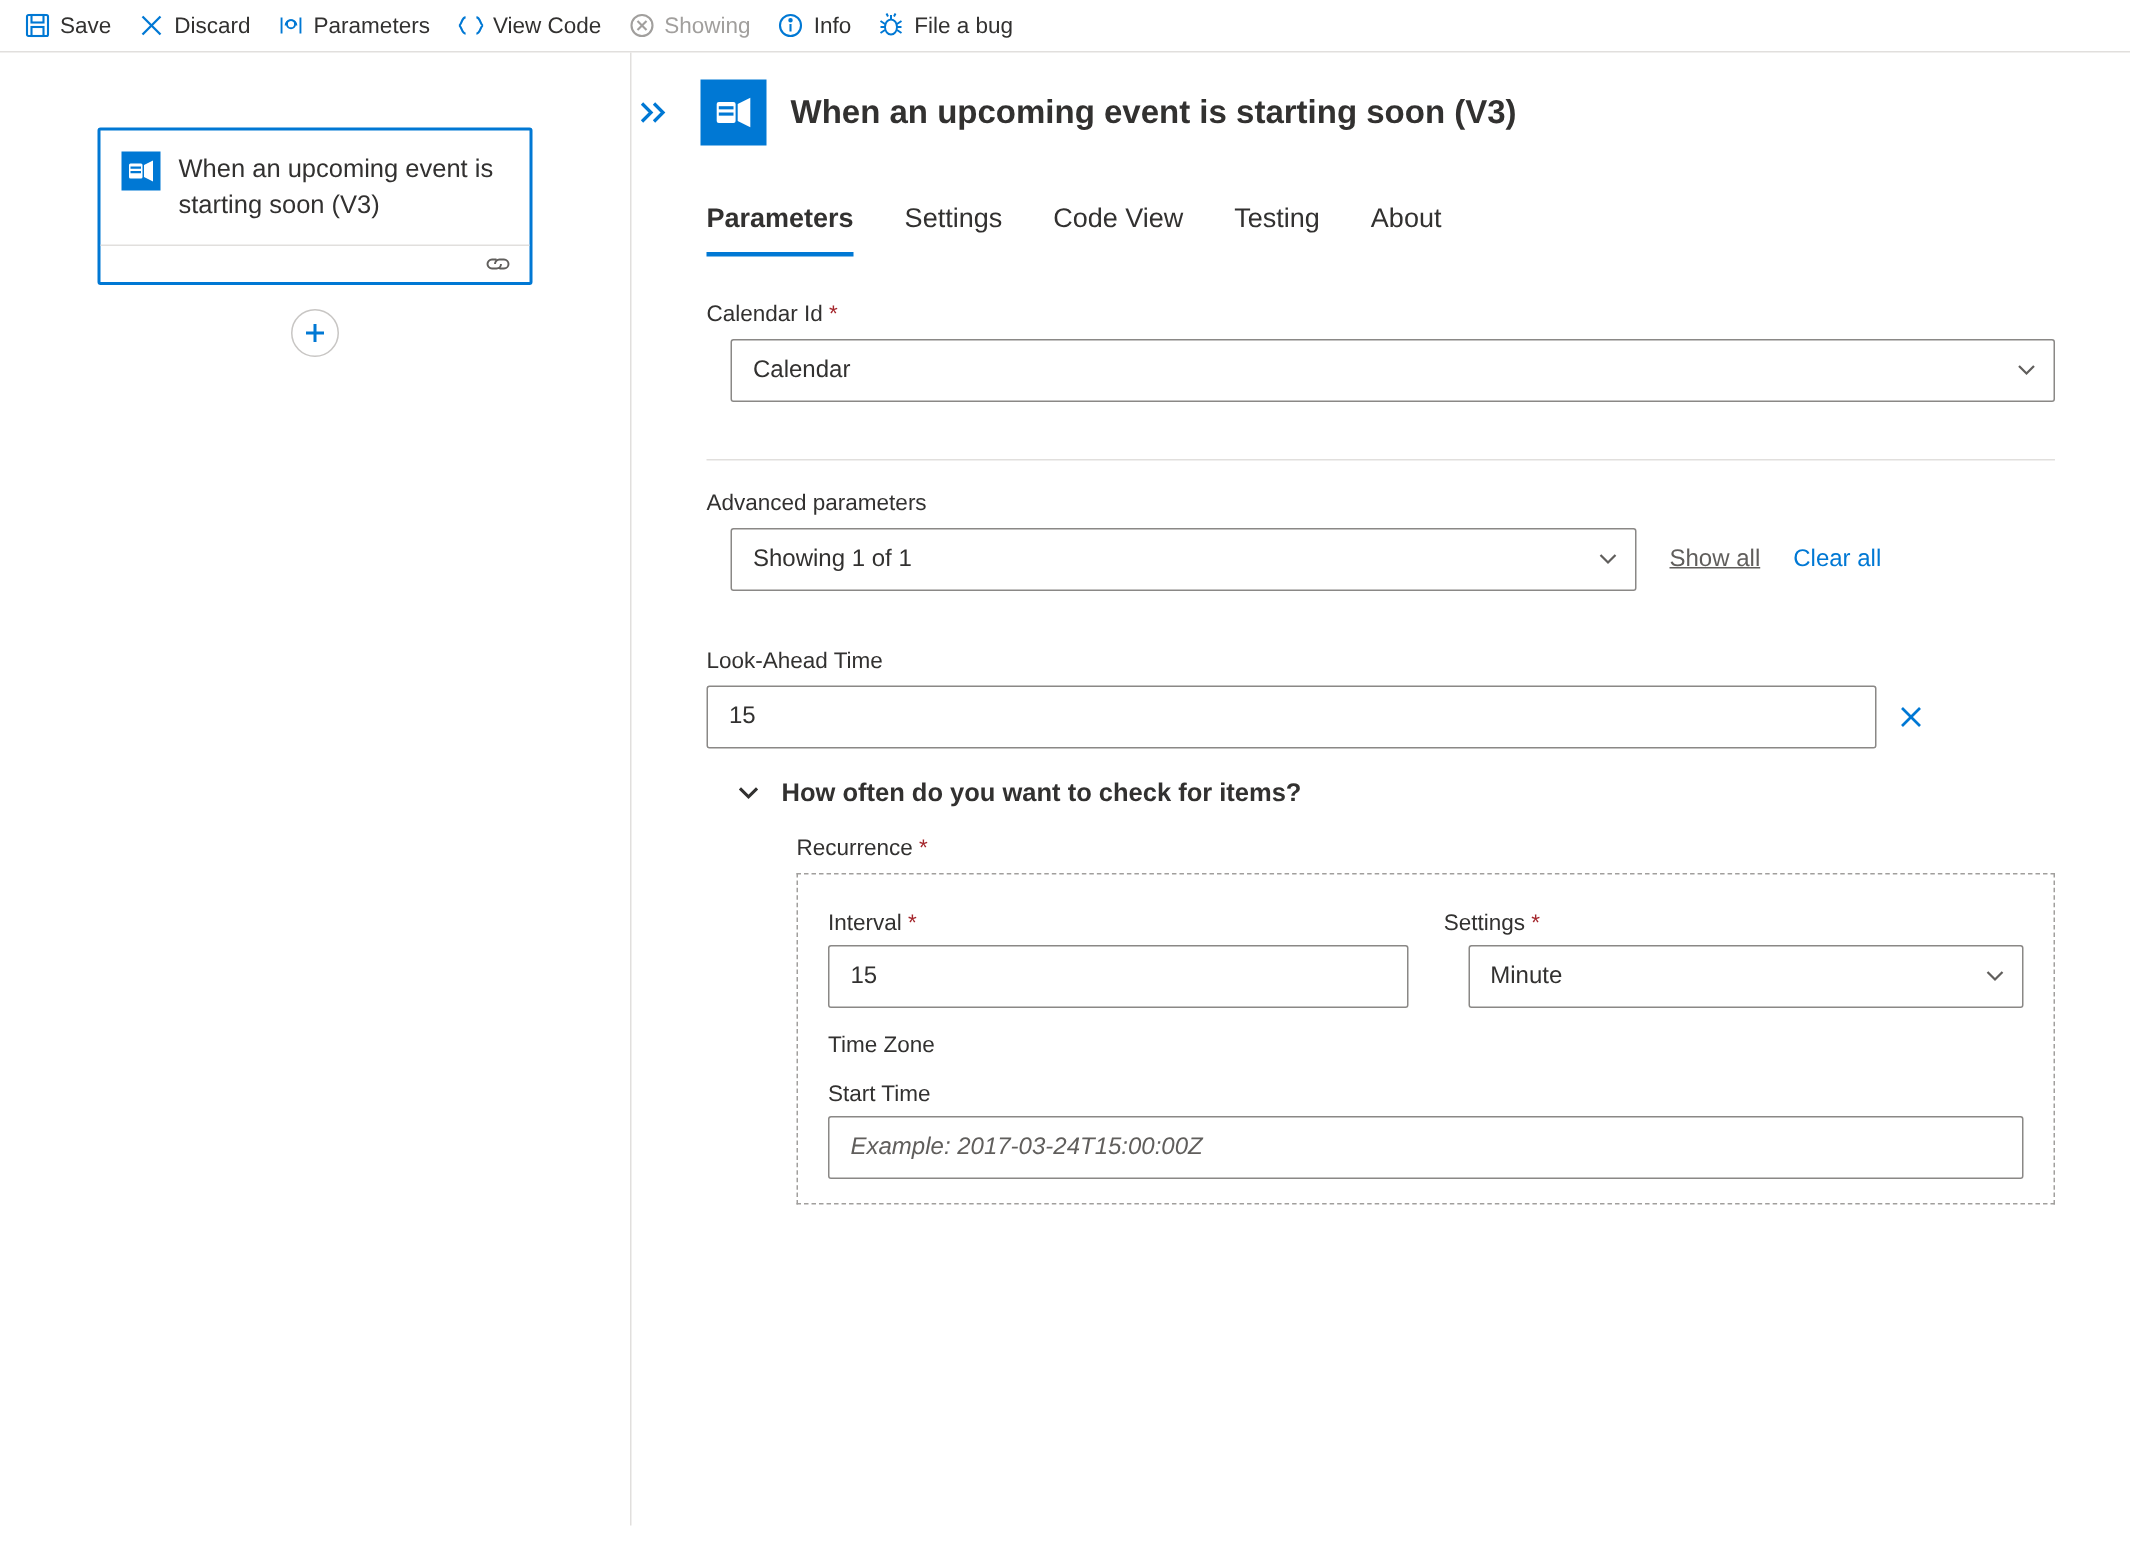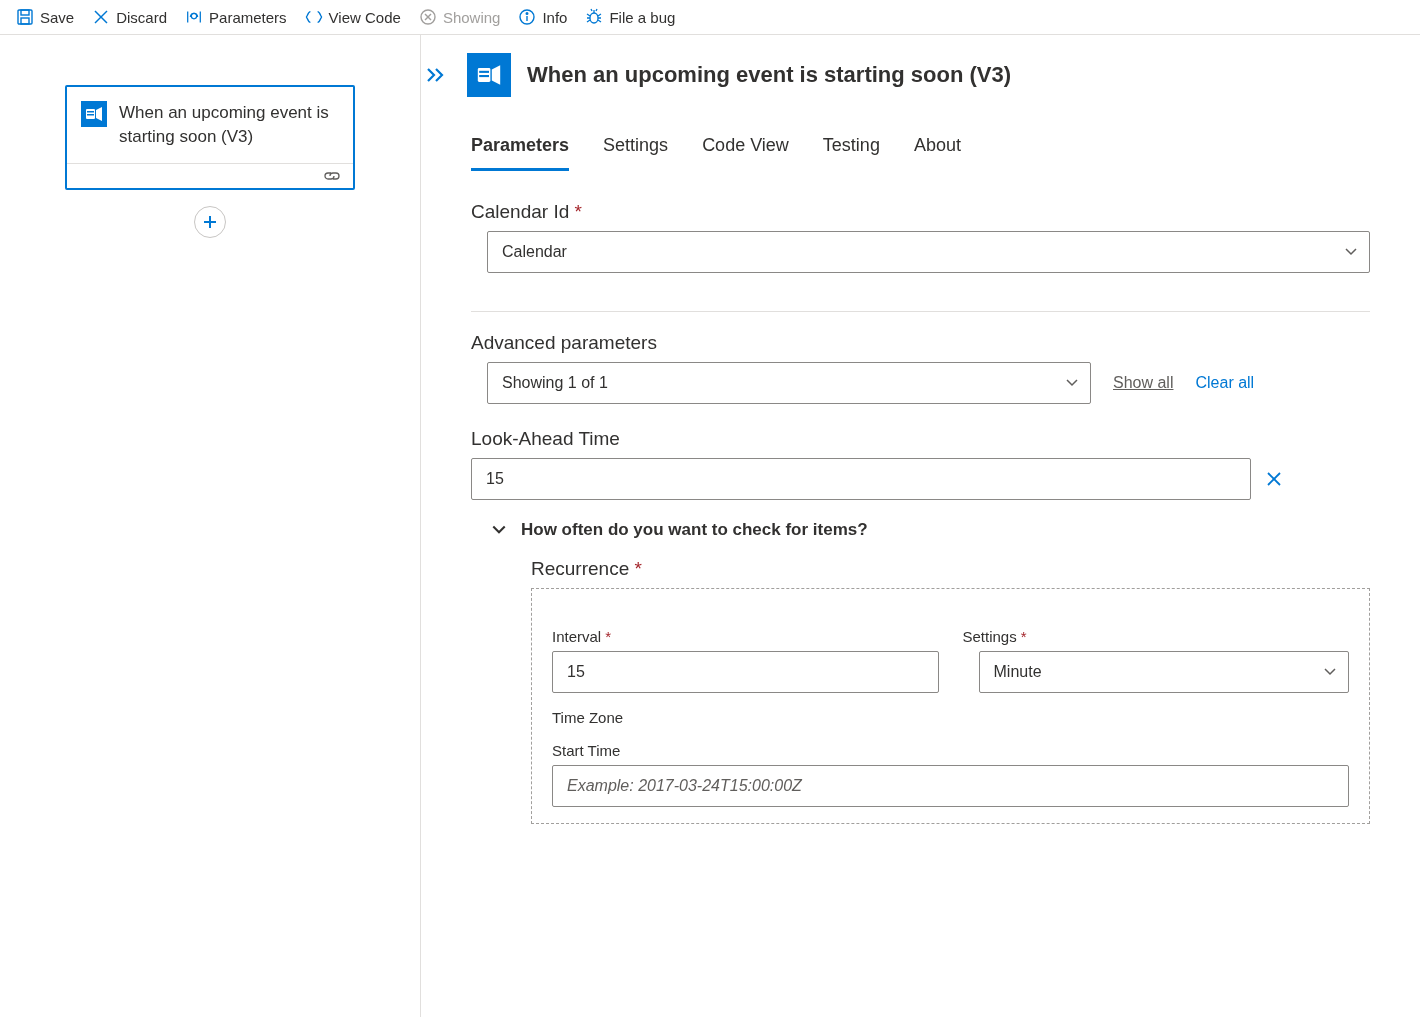--- a/index.html
+++ b/index.html
@@ -26,21 +26,21 @@
     .panel-header { display: flex; align-items: center; gap: 16px; padding: 0 24px 30px 0; }
     .collapse-btn { color: #0078d4; cursor: pointer; padding: 4px; }
     .panel-header-icon { width: 44px; height: 44px; background: #0078d4; display: flex; align-items: center; justify-content: center; color: #fff; }
     .panel-title { font-size: 22px; font-weight: 600; }
 
     .tabs { display: flex; gap: 34px; padding: 0 0 0 50px; border-bottom: 0; }
     .tab { padding: 8px 0 12px; cursor: pointer; font-size: 18px; color: #323130; border-bottom: 3px solid transparent; }
     .tab.active { border-bottom-color: #0078d4; font-weight: 600; }
 
     .form-section { padding: 30px 50px 0 50px; }
-    .field-label { font-size: 19px; color: #323130; margin-bottom: 8px; display: block; }
+    .field-label { font-size: 15px; color: #323130; margin-bottom: 8px; display: block; }
     .required::after { content: ' *'; color: #a4262c; }
     .field-input { width: 100%; height: 42px; border: 1px solid #8a8886; border-radius: 2px; padding: 0 36px 0 14px; font-size: 16px; color: #323130; background: #fff; }
     .field-input::placeholder { color: #605e5c; font-style: italic; }
     .select-wrap { position: relative; padding-left: 16px; }
     .select-chevron { position: absolute; right: 12px; top: 50%; transform: translateY(-50%); pointer-events: none; color: #605e5c; }
 
     .divider { border: none; border-top: 1px solid #e1dfdd; margin: 38px 0 20px; }
 
     .adv-header { display: flex; align-items: center; gap: 22px; margin-bottom: 0; }
     .adv-select { flex: 0 0 620px; }
@@ -48,21 +48,21 @@
     .adv-clear { color: #0078d4; cursor: pointer; font-size: 16px; }
 
     .input-with-clear { display: flex; align-items: center; gap: 14px; }
     .input-with-clear .field-input { flex: 0 0 780px; }
     .clear-x { color: #0078d4; cursor: pointer; }
 
     .collapsible-header { display: flex; align-items: center; gap: 14px; padding: 20px 0 10px 20px; }
     .collapsible-title { font-size: 17px; font-weight: 600; }
 
     .recurrence-box { border: 1px dashed #a19f9d; padding: 16px 20px; margin-left: 60px; margin-right: 0; }
-    .rec-row { display: flex; gap: 24px; margin-top: 23px; }
+    .rec-row { display: flex; gap: 24px; margin-top: 8px; }
     .rec-col { flex: 1; }
     .rec-field-label { font-size: 15px; margin-bottom: 6px; display: block; }
 
     svg { display: block; }
   </style>
 </head>
 <body>
 
 <div class="toolbar">
   <div class="toolbar-item">
@@ -209,21 +209,21 @@
           <span class="select-chevron">
             <svg width="14" height="10" viewBox="0 0 14 10" fill="none" stroke="currentColor" stroke-width="1.5">
                 <path d="M2 2l5 5 5-5"></path>
               </svg>
           </span>
         </div>
         <span class="adv-link">Show all</span>
         <span class="adv-clear">Clear all</span>
       </div>
 
-      <div style="margin-top:24px">
+      <div style="margin-top:38px">
         <label class="field-label">Look-Ahead Time</label>
         <div class="input-with-clear">
           <input class="field-input" value="15" style="">
           <span class="clear-x">
             <svg width="18" height="18" viewBox="0 0 18 18" stroke="currentColor" stroke-width="1.8">
                 <line x1="3" y1="3" x2="15" y2="15"></line>
                 <line x1="15" y1="3" x2="3" y2="15"></line>
               </svg>
           </span>
         </div>

